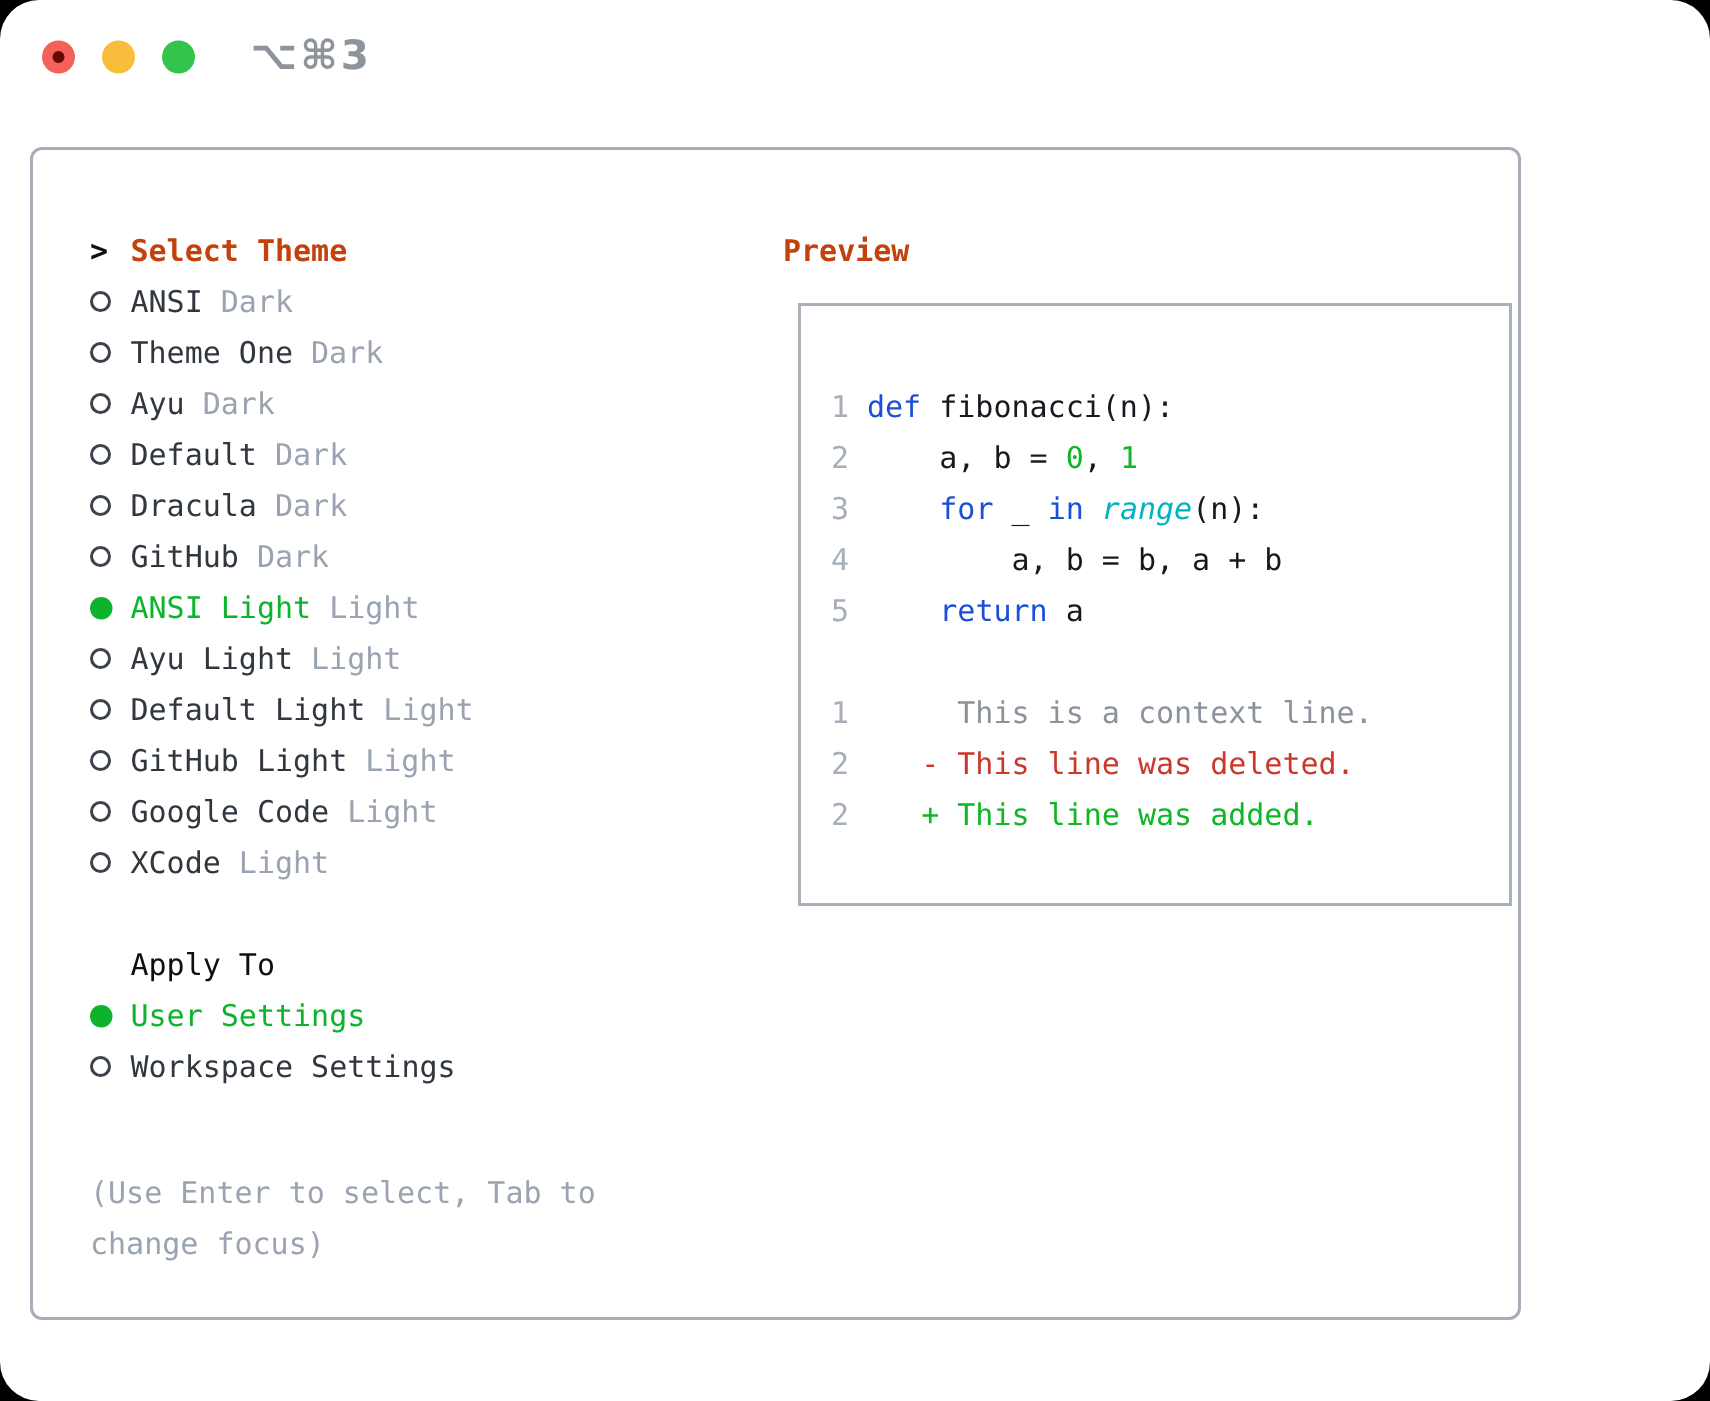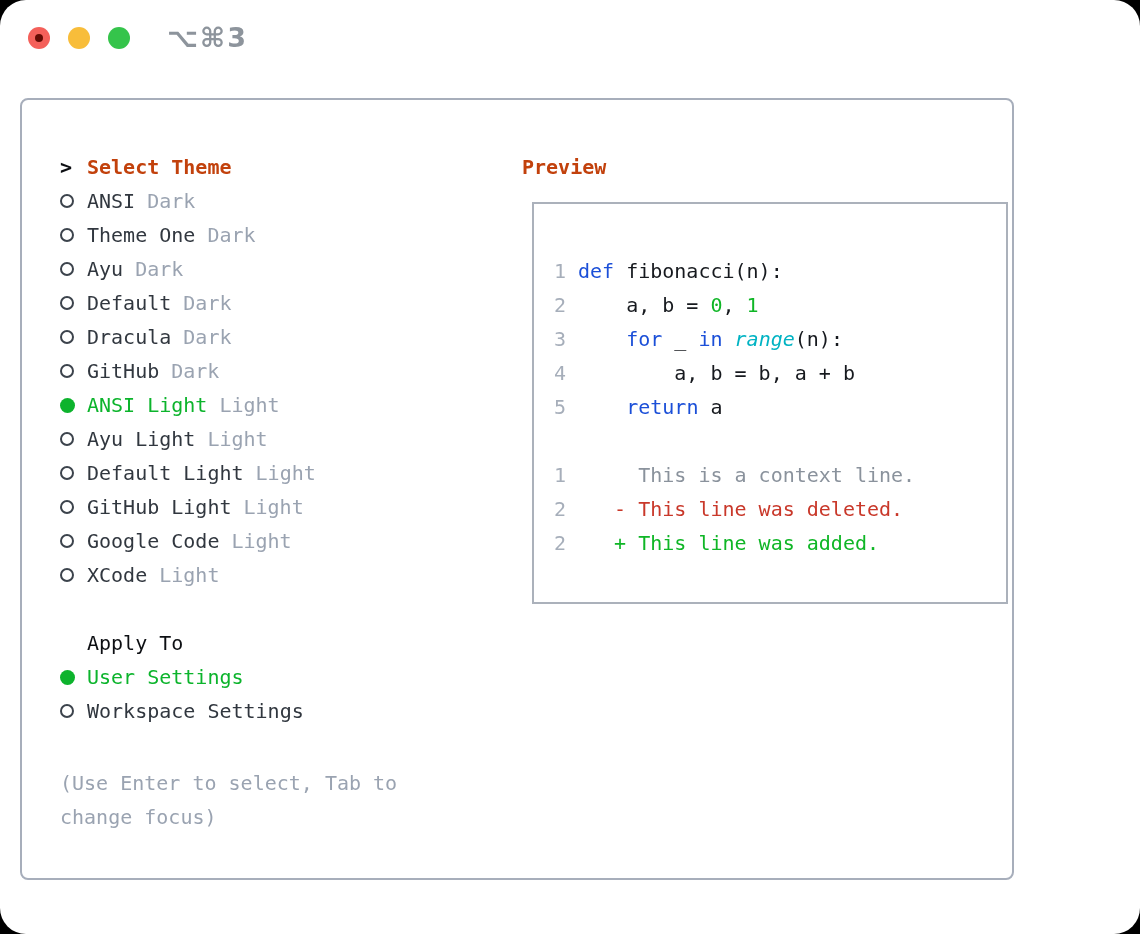--- a/index.html
+++ b/index.html
@@ -48,21 +48,21 @@
     border: 2px solid #3c434c; background: transparent;
   }
   .radio.on { width: 15px; height: 15px; border: none; background: #0db32d; }
 
   .hdr { font-weight: bold; color: #c2410c; }
   .sub-hdr { color: #0d0f13; }
   .item-name { color: #31373f; text-align: center; }
   .item-name.sel { color: #0cb42c; }
   .item-variant { color: #9aa3b1; margin-left: 12px; }
 
-  .hint { color: #9aa3b1; margin-top: 4px; }
+  .hint { color: #9aa3b1; margin-top: 16px; }
   .hint div { height: 34px; line-height: 34px; white-space: pre; }
 
   
   .preview-hdr-row { height: 34px; line-height: 34px; }
   .preview-box {
     margin-top: 18px; margin-left: 10px;
     width: 476px; height: 402px;
     border: 2px solid #abb1bb; background: #fff;
     padding: 50px 0 0 6px; overflow: hidden;
   }

